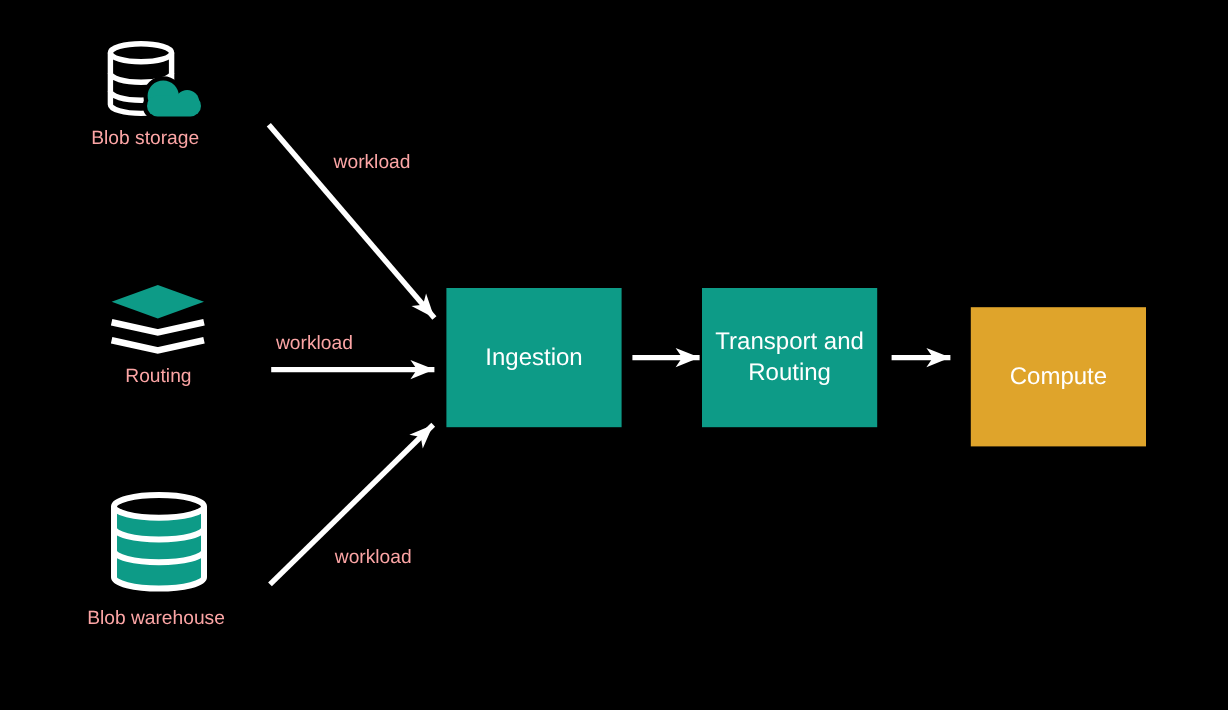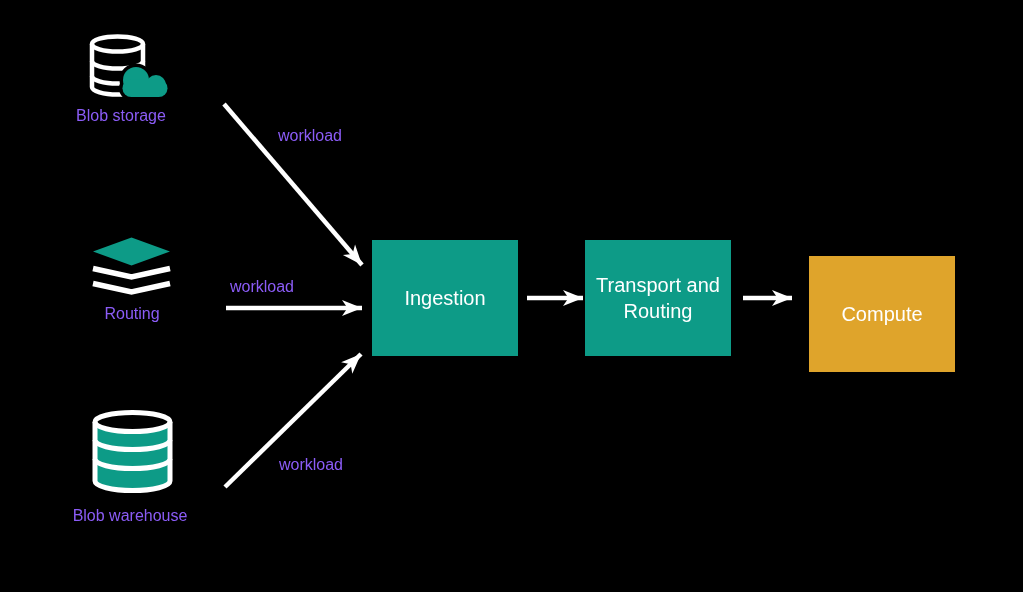--- a/index.html
+++ b/index.html
@@ -30,21 +30,21 @@
     font-size: 20px;
     line-height: 1.3;
     width: 146px;
     height: 116px;
   }
   .stage.teal { background: #0d9b87; }
   .stage.amber { background: #dfa42b; }
   .stage span { display: block; padding: 0 8px; }
   .lbl {
     position: absolute;
-    color: #8b5cf6;
+    color: #fca5a5;
     font-size: 16px;
     white-space: nowrap;
     transform: translate(-50%, -50%);
   }
 </style>
 </head>
 <body>
 
 <div class="canvas">
 

